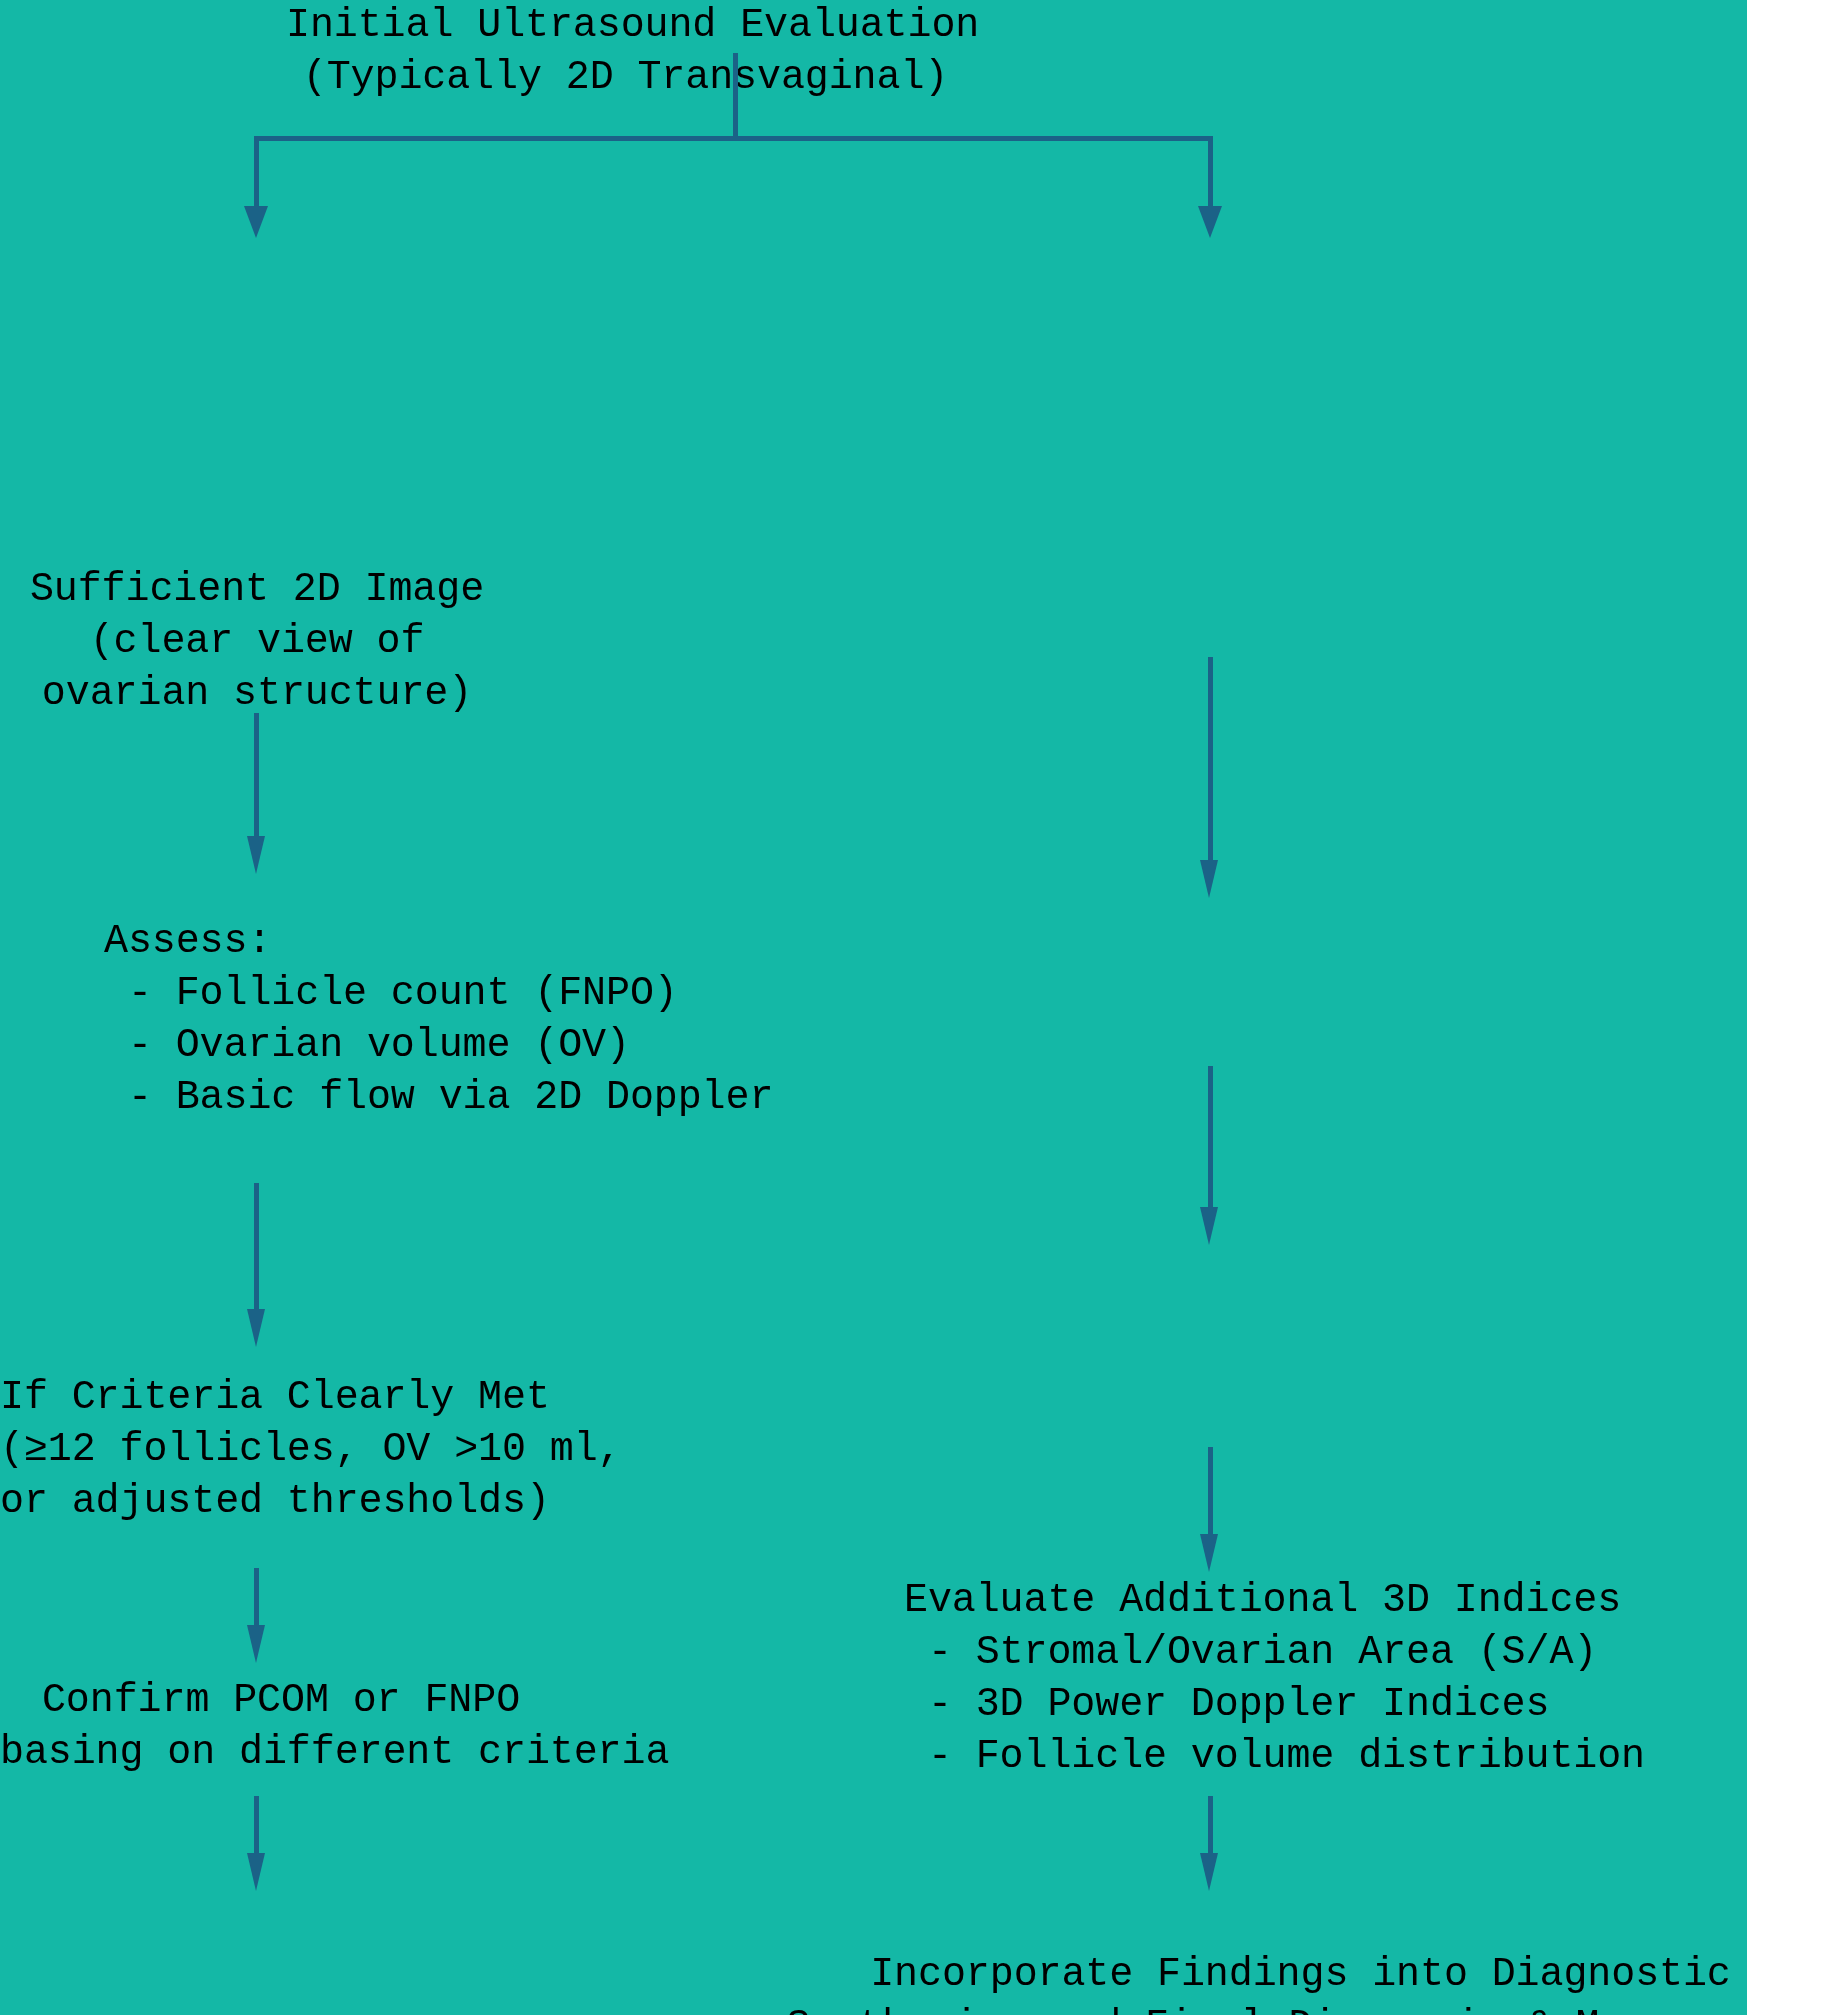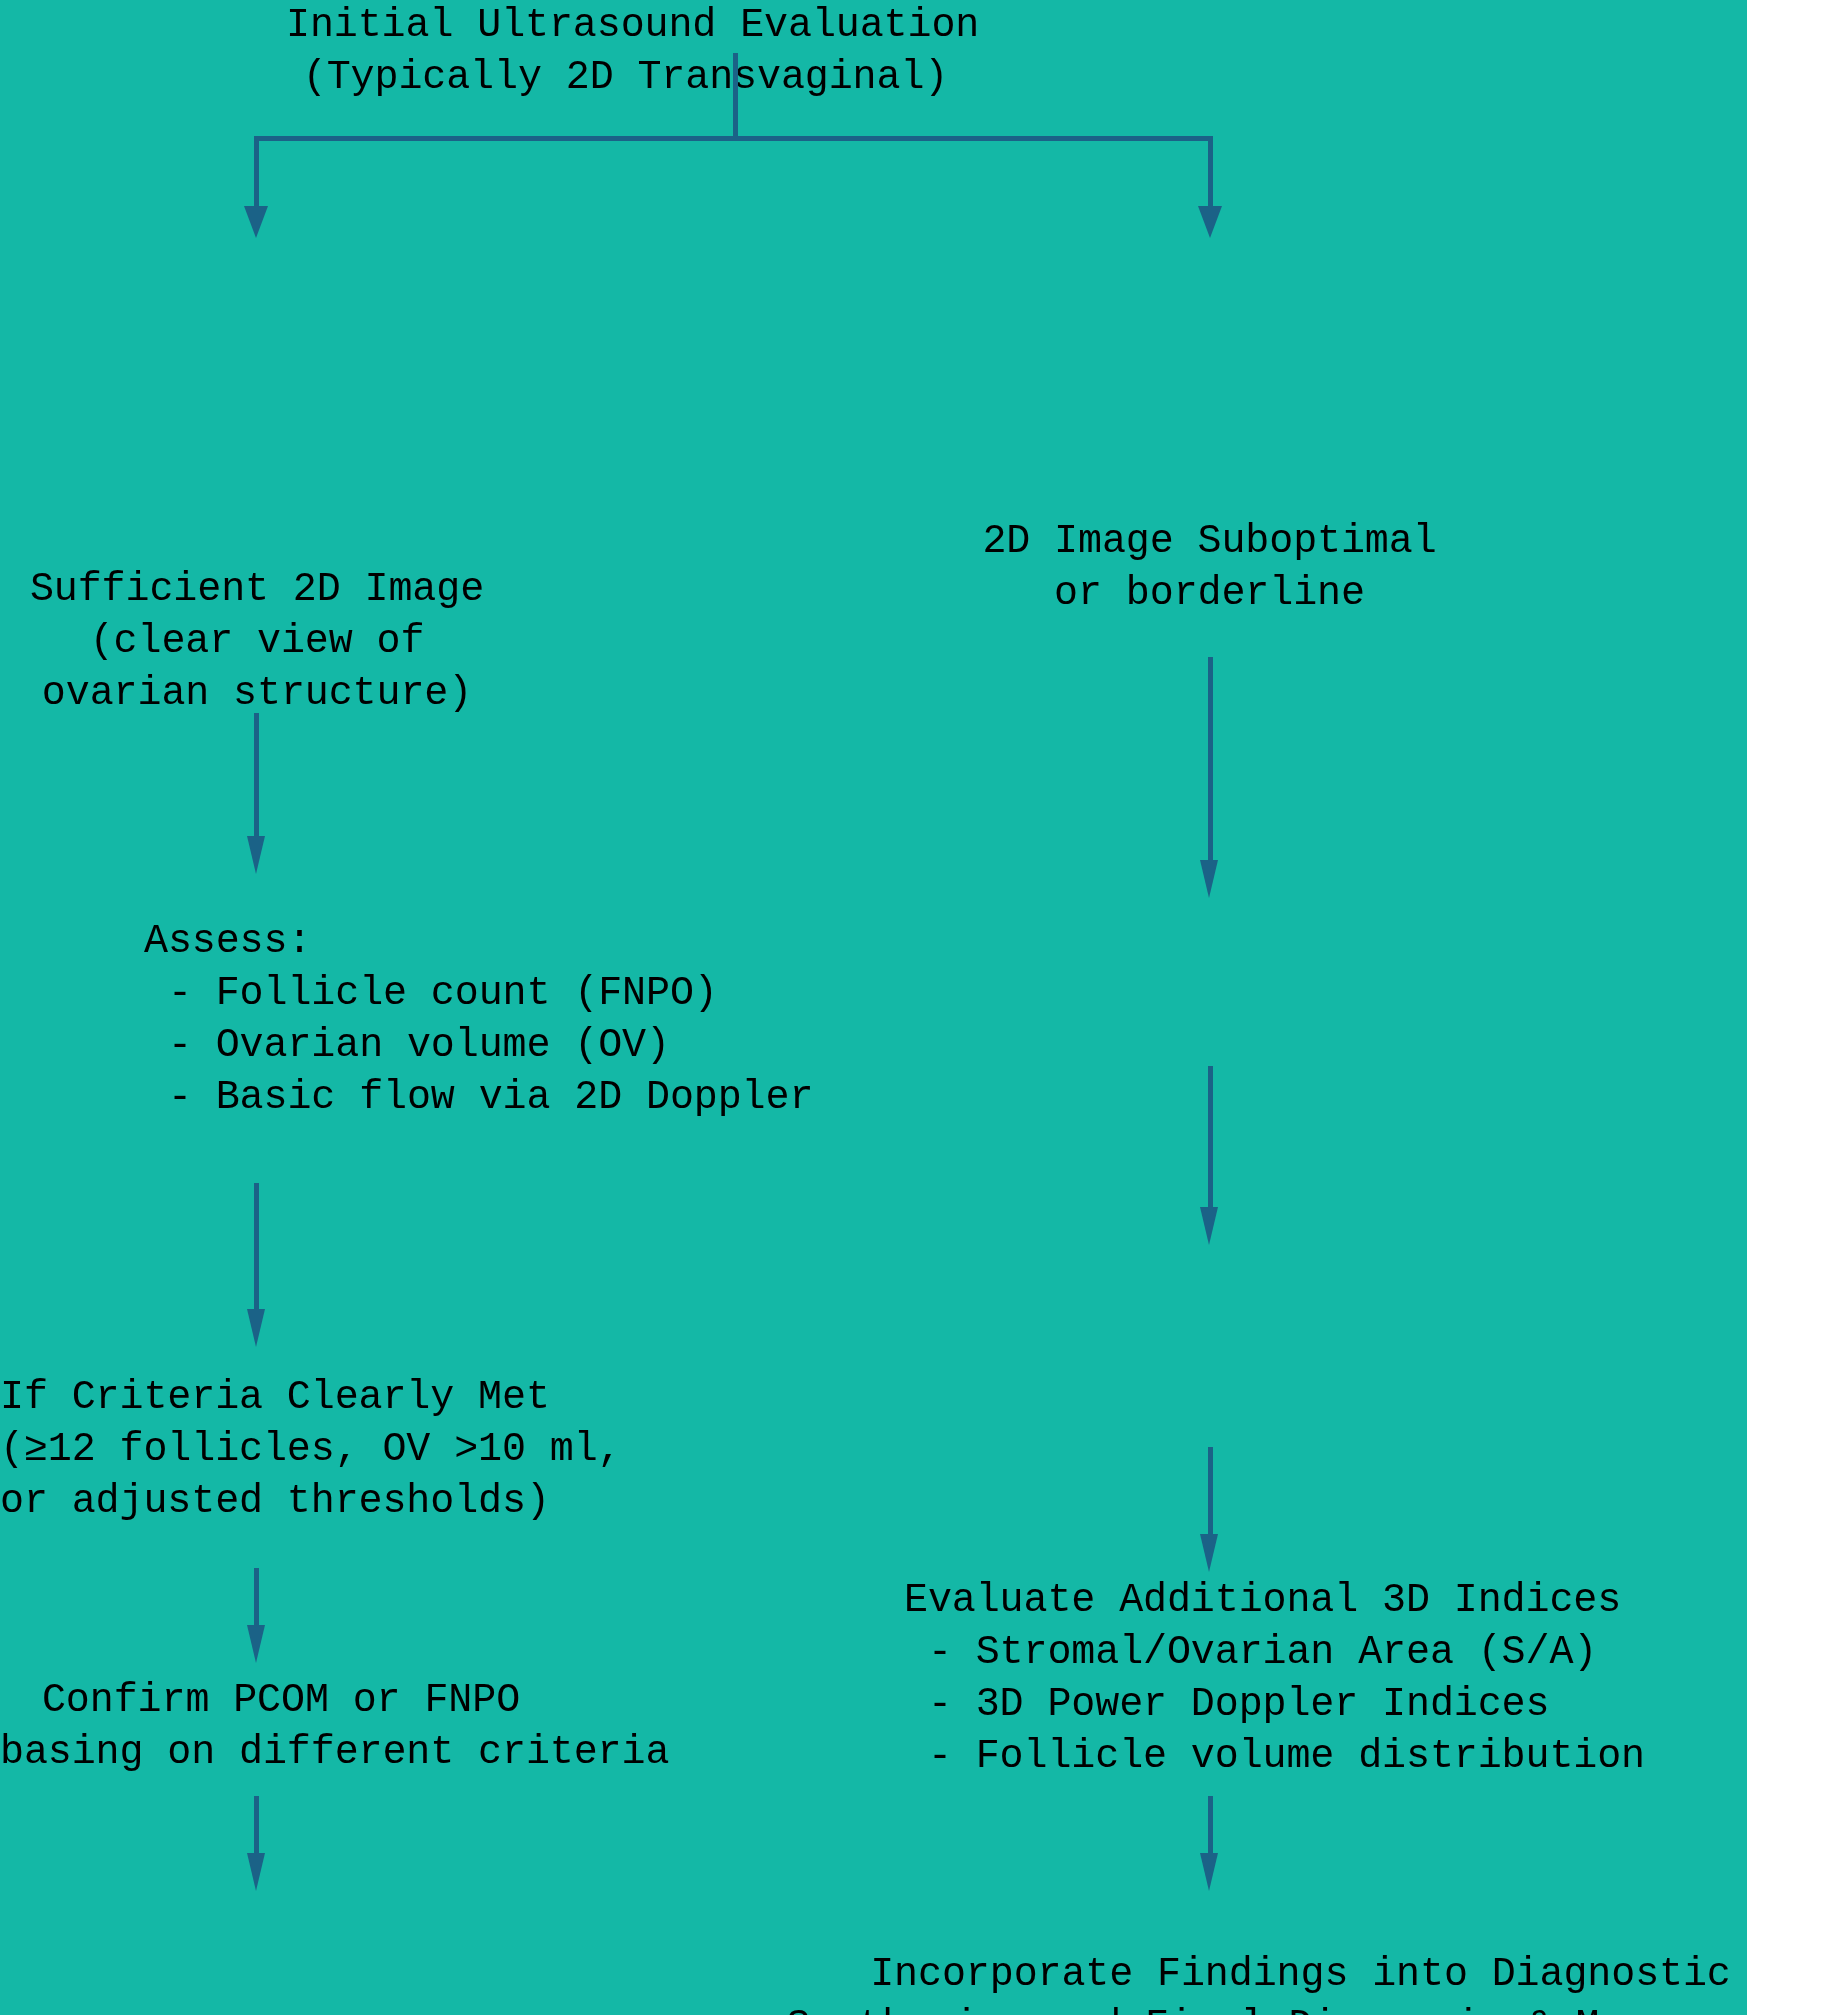--- a/index.html
+++ b/index.html
@@ -68,21 +68,21 @@
   <div class="conn vline" style="left:1208px; top:136px; height:75px;"></div>
   <div class="arrowhead" style="left:1198px; top:206px;"></div>
 
   <div class="node center" style="left:0px; top:516px; width:514px;margin-top:48px;">Sufficient 2D Image
 (clear view of
 ovarian structure)</div>
 
   <div class="conn vline" style="left:254px; top:713px; height:133px;"></div>
   <div class="arrowhead slim" style="left:247px; top:836px;"></div>
 
-  <div class="node left" style="left:104px; top:916px; width:611px;margin-left:40px;">Assess:
+  <div class="node left" style="left:104px; top:916px; width:611px;">Assess:
  - Follicle count (FNPO)
  - Ovarian volume (OV)
  - Basic flow via 2D Doppler</div>
 
   <div class="conn vline" style="left:254px; top:1183px; height:141px;"></div>
   <div class="arrowhead slim" style="left:247px; top:1309px;"></div>
 
   <div class="node center" style="left:0px; top:1372px; width:538px;">If Criteria Clearly Met
 (≥12 follicles, OV &gt;10 ml,
 or adjusted thresholds)</div>
@@ -90,22 +90,20 @@
   <div class="conn vline" style="left:254px; top:1568px; height:70px;"></div>
   <div class="arrowhead slim" style="left:247px; top:1625px;"></div>
 
   <div class="node center" style="left:0px; top:1675px; width:562px;">Confirm PCOM or FNPO
 basing on different criteria</div>
 
   <div class="conn vline" style="left:254px; top:1796px; height:73px;"></div>
   <div class="arrowhead slim" style="left:247px; top:1853px;"></div>
 
 
-  <div class="node center" style="left:892px; top:516px; width:635px;">2D Image Suboptimal
-or borderline</div>
 
   <div class="conn vline" style="left:1208px; top:657px; height:213px;"></div>
   <div class="arrowhead slim" style="left:1200px; top:860px;"></div>
 
 
   <div class="conn vline" style="left:1208px; top:1066px; height:158px;"></div>
   <div class="arrowhead slim" style="left:1200px; top:1207px;"></div>
 
 
   <div class="conn vline" style="left:1208px; top:1447px; height:104px;"></div>

